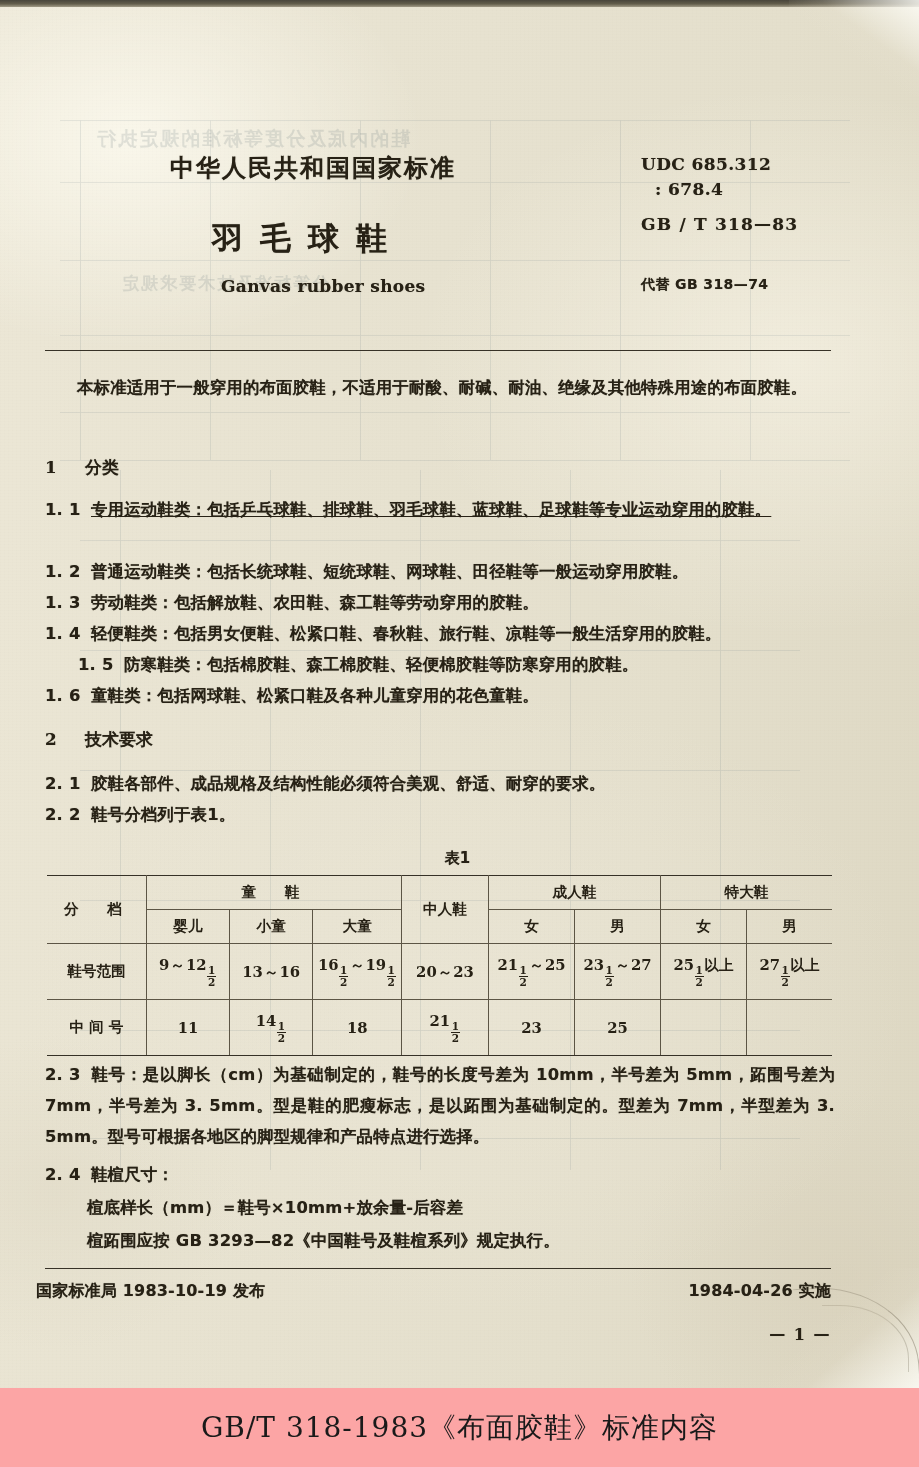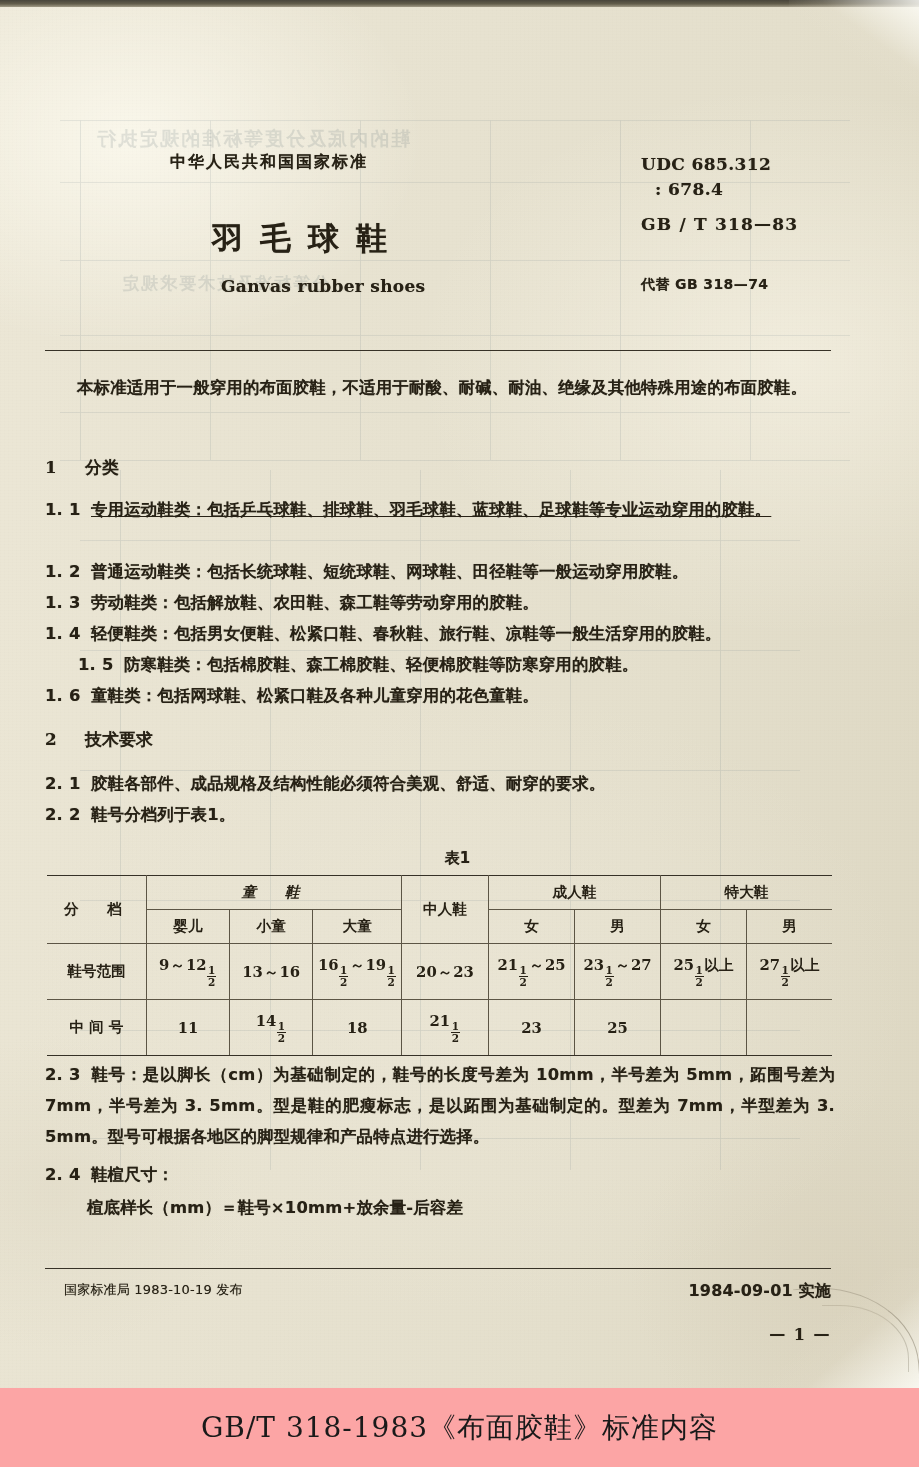--- a/index.html
+++ b/index.html
@@ -96,21 +96,21 @@
     filter:contrast(1.04);
   }
   .ink{
     color:#2a2519;
     text-shadow:0 0 .7px rgba(42,37,25,.50);
   }
 
   
   .hdr-cn{
     position:absolute;left:170px;top:152px;
-    font-size:16px;font-weight:700;letter-spacing:2.0px;
+    font-size:24px;font-weight:700;letter-spacing:2.0px;
   }
   .hdr-udc{
     position:absolute;left:641px;top:152px;
     font-size:17px;font-weight:700;letter-spacing:.4px;line-height:25px;
     font-family:"DejaVu Serif","Liberation Serif",serif;
   }
   .hdr-udc .l2{display:block;padding-left:14px;}
   .title-cn{
     position:absolute;left:212px;top:218px;
     font-size:31px;font-weight:700;letter-spacing:17px;
@@ -187,22 +187,22 @@
   .fr .d{display:block;padding:0 1px;border-top:1px solid #2a2519;}
   .mixnum{font-family:"DejaVu Serif","Liberation Serif",serif;font-size:14.8px;}
   .tilde{font-family:"DejaVu Sans","Liberation Sans",sans-serif;padding:0 1px;}
 
   
   .rule-bot{
     position:absolute;left:45px;top:1268px;width:786px;height:0;
     border-top:1.6px solid #3a352a;
   }
   .ft-left{
-    position:absolute;left:64px;top:1281px;
-    font-size:13px;font-weight:400;letter-spacing:.2px;
+    position:absolute;left:36px;top:1281px;
+    font-size:16px;font-weight:700;letter-spacing:.2px;
   }
   .ft-right{
     position:absolute;right:88px;top:1281px;
     font-size:16px;font-weight:700;letter-spacing:.2px;
   }
   .pgno{
     position:absolute;right:88px;top:1325px;
     font-size:16px;font-weight:700;letter-spacing:1.5px;
     font-family:"DejaVu Serif","Liberation Serif",serif;
   }
@@ -315,21 +315,21 @@
     <div class="p ink" style="top:799px;">
       <span class="num-w">2. 2</span><span>鞋号分档列于表1。</span>
     </div>
 
     <div class="tbl-cap ink">表1</div>
 
     <table id="tbl">
       <tbody>
           <tr>
         <th class="h1r lbl-sp" rowspan="2" style="width:104px;">分　档</th>
-        <th class="h1r lbl-sp" colspan="3" style="width:270px;font-style:italic;">童　鞋</th>
+        <th class="h1r lbl-sp" colspan="3" style="width:270px;">童　鞋</th>
         <th class="h1r" rowspan="2" style="width:92px;">中人鞋</th>
         <th class="h1r" colspan="2" style="width:182px;">成人鞋</th>
         <th class="h1r" colspan="2" style="width:182px;">特大鞋</th>
       </tr>
       <tr>
         <th class="h2r" style="width:88px;">婴儿</th>
         <th class="h2r" style="width:88px;">小童</th>
         <th class="h2r" style="width:94px;">大童</th>
         <th class="h2r" style="width:91px;">女</th>
         <th class="h2r" style="width:91px;">男</th>
@@ -391,24 +391,27 @@
     <div class="p ink" style="top:1059px;">
       <span class="num-w">2. 3</span><span>鞋号：是以脚长（cm）为基础制定的，鞋号的长度号差为 10mm，半号差为 5mm，跖围号差为 7mm，半号差为 3. 5mm。型是鞋的肥瘦标志，是以跖围为基础制定的。型差为 7mm，半型差为 3. 5mm。型号可根据各地区的脚型规律和产品特点进行选择。</span>
     </div>
 
     <div class="p ink" style="top:1159px;">
       <span class="num-w">2. 4</span><span>鞋楦尺寸：</span>
     </div>
     <div class="p ink" style="top:1192px;padding-left:42px;width:748px;">
       <span>楦底样长（mm）＝鞋号×10mm+放余量-后容差</span>
     </div>
+    <div class="p ink" style="top:1225px;padding-left:42px;width:748px;">
+      <span>楦跖围应按 GB 3293—82《中国鞋号及鞋楦系列》规定执行。</span>
+    </div>
 
     <div class="rule-bot"></div>
     <div class="ft-left ink">国家标准局 1983-10-19 发布</div>
-    <div class="ft-right ink">1984-09-01 实施</div>
+    <div class="ft-right ink">1984-04-26 实施</div>
     <div class="pgno ink">— 1 —</div>
 
   </div>
 </div>
 
 <div id="caption">
   <div class="ctext">GB/T 318-1983《布面胶鞋》标准内容</div>
 </div>
 
 </body></html>

